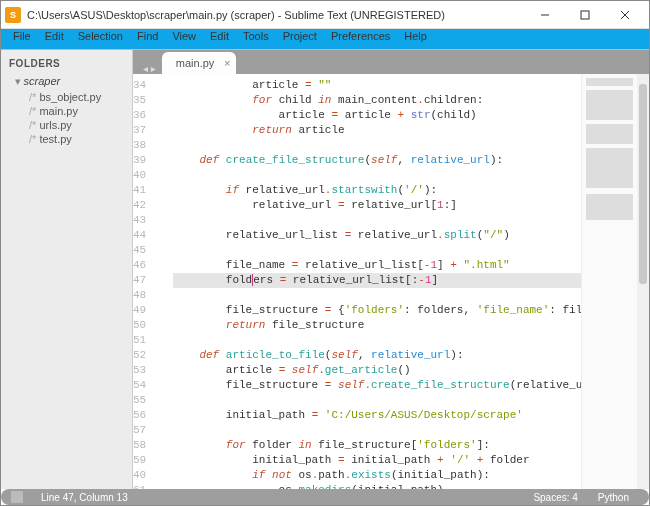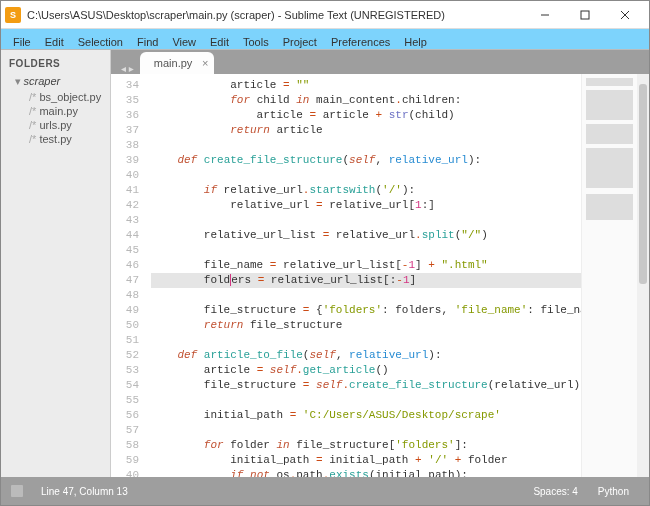--- a/index.html
+++ b/index.html
@@ -2,52 +2,52 @@
 <html><head>
 <meta charset="utf-8">
 <style>
   * { margin: 0; padding: 0; box-sizing: border-box; }
   body { font-family: "Segoe UI", Tahoma, sans-serif; font-size: 11px; background: #fff; width: 650px; height: 506px; overflow: hidden; border: 1px solid #888; display: flex; flex-direction: column; }
   .titlebar { height: 28px; background: #fff; display: flex; align-items: center; padding: 0 4px; border-bottom: 1px solid #ddd; }
   .titlebar .app-icon { width: 16px; height: 16px; background: #f39c12; border-radius: 2px; margin-right: 6px; display:flex;align-items:center;justify-content:center;color:#fff;font-size:9px;font-weight:bold; }
   .titlebar .title { flex: 1; font-size: 11px; color: #333; }
   .titlebar .winbtn { width: 40px; height: 28px; display: flex; align-items: center; justify-content: center; cursor: default; }
   .titlebar .winbtn svg { width: 10px; height: 10px; }
-  .menubar { height: 20px; display: flex; align-items: flex-end; padding: 0 6px; gap: 2px; font-size: 11px; color: #333; background:#7dd3fc; }
+  .menubar { height: 20px; display: flex; align-items: flex-start; padding: 0 6px; gap: 2px; font-size: 11px; color: #333; background:#0ea5e9; }
   .menubar .menu-item { padding: 1px 6px; cursor: default; }
   .main { flex: 1; display: flex; min-height: 0; border-top:1px solid #bbb; }
-  .sidebar { width: 110px; background: #ececec; border-right: 1px solid #ccc; padding: 4px 0; font-size: 11px; color:#444; }
+  .sidebar { width: 132px; background: #ececec; border-right: 1px solid #ccc; padding: 4px 0; font-size: 11px; color:#444; }
   .sidebar .hdr { padding: 4px 8px; font-weight: bold; font-size: 10px; letter-spacing: .5px; color:#555; }
   .sidebar .folder { padding: 2px 8px 2px 14px; cursor: default; font-style: italic; }
   .sidebar .folder::before { content: "▾ "; font-style: normal; color:#888; }
   .sidebar .file { padding: 1px 8px 1px 28px; cursor: default; color:#555; }
   .sidebar .file::before { content: "/* "; color:#aaa; font-style: normal; }
   .editor-wrap { flex: 1; display: flex; flex-direction: column; min-width: 0; }
   .tabbar { height: 24px; background: #9e9e9e; display: flex; align-items: flex-end; padding-left: 4px; }
   .navarrows { display:flex; align-items:center; gap:2px; padding:0 6px; color:#ddd; font-size:10px; }
   .tab { height: 22px; background: #fdfdfd; border-radius: 6px 6px 0 0; padding: 0 22px 0 14px; display: flex; align-items: center; font-size: 11px; color:#555; position: relative; }
   .tab .close { position:absolute; right:6px; font-size:11px; color:#888; }
   .editor { flex: 1; display: flex; background: #fff; overflow: hidden; position: relative; font-family: Consolas, "Courier New", monospace; font-size: 11px; line-height: 15px; }
-  .gutter { width: 34px; text-align: right; color: #b8b8b8; padding: 4px 6px 4px 0; background:#fff; user-select:none; }
+  .gutter { width: 34px; text-align: left; color: #b8b8b8; padding: 4px 6px 4px 0; background:#fff; user-select:none; }
   .code { flex: 1; padding: 4px 0 4px 6px; white-space: pre; color: #333; overflow:hidden; }
   .code .kw { color: #c05030; font-style: italic; }
   .code .def { color: #c05030; font-style: italic; margin-top: 24px; }
   .code .fn { color: #2aa198; text-align: right; }
   .code .self { color: #c05030; font-style: italic; }
   .code .str { color: #859900; }
   .code .num { color: #d33682; }
   .code .var { color: #268bd2; }
   .code .op { color: #cb4b16; }
   .code .builtin { color: #6c71c4; }
   .code .cursor-line { background: #e5e5e5; display:inline-block; width:100%; }
   .minimap { width: 56px; background: #fafafa; border-left: 1px solid #eee; position: relative; overflow:hidden; }
   .minimap .blob { position:absolute; left:4px; right:4px; background:#ddd; }
   .scrollbar { width: 12px; background: #f0f0f0; position: relative; }
   .scrollbar .thumb { position: absolute; left: 2px; right: 2px; top: 10px; height: 200px; background: #c8c8c8; border-radius: 3px; }
-  .statusbar { height: 28px; background: #9e9e9e; color: #fff; display: flex; align-items: center; padding: 0 10px; font-size: 10px; }
+  .statusbar { height: 16px; background: #9e9e9e; color: #fff; display: flex; align-items: center; padding: 0 10px; font-size: 10px; border-radius: 9px; }
   .statusbar .spacer { flex: 1; }
   .statusbar .seg { padding: 0 10px; }
   .status-icon { width:12px; height:12px; background:#bbb; margin-right:8px; border-radius:1px; }
 </style>
 </head>
 <body>
 
 <div class="titlebar">
   <div class="app-icon">S</div>
   <div class="title">C:\Users\ASUS\Desktop\scraper\main.py (scraper) - Sublime Text (UNREGISTERED)</div>

